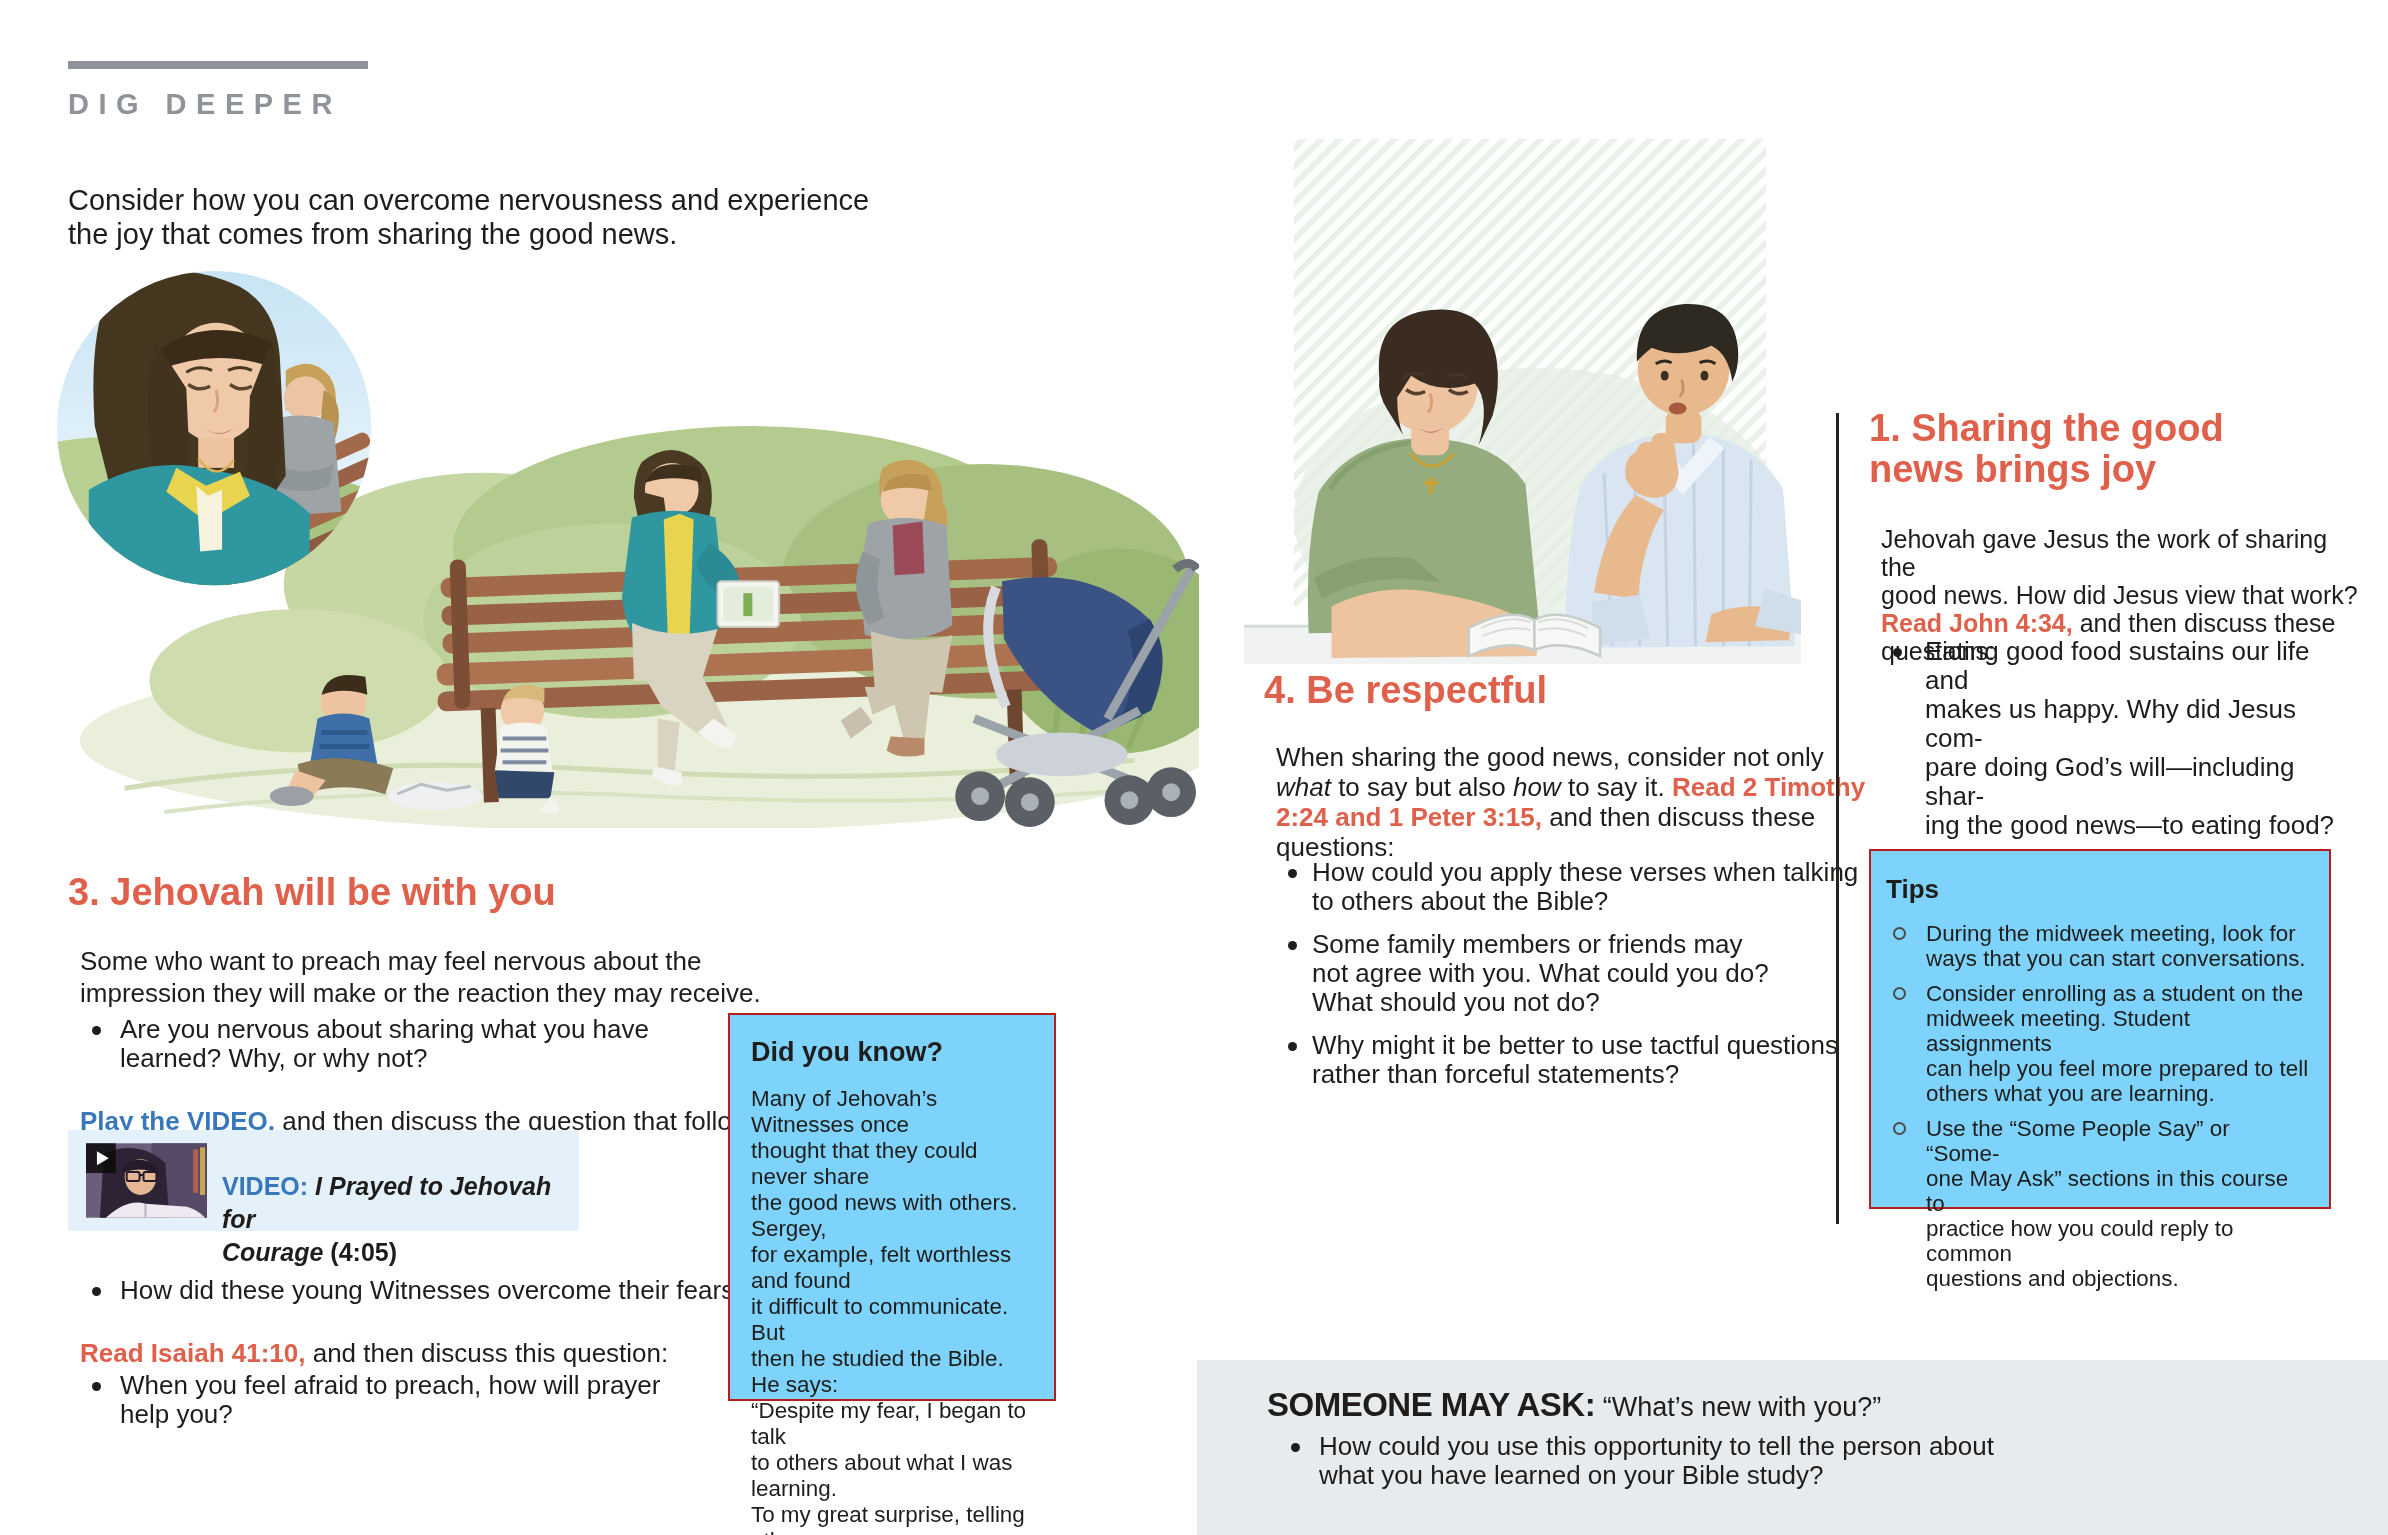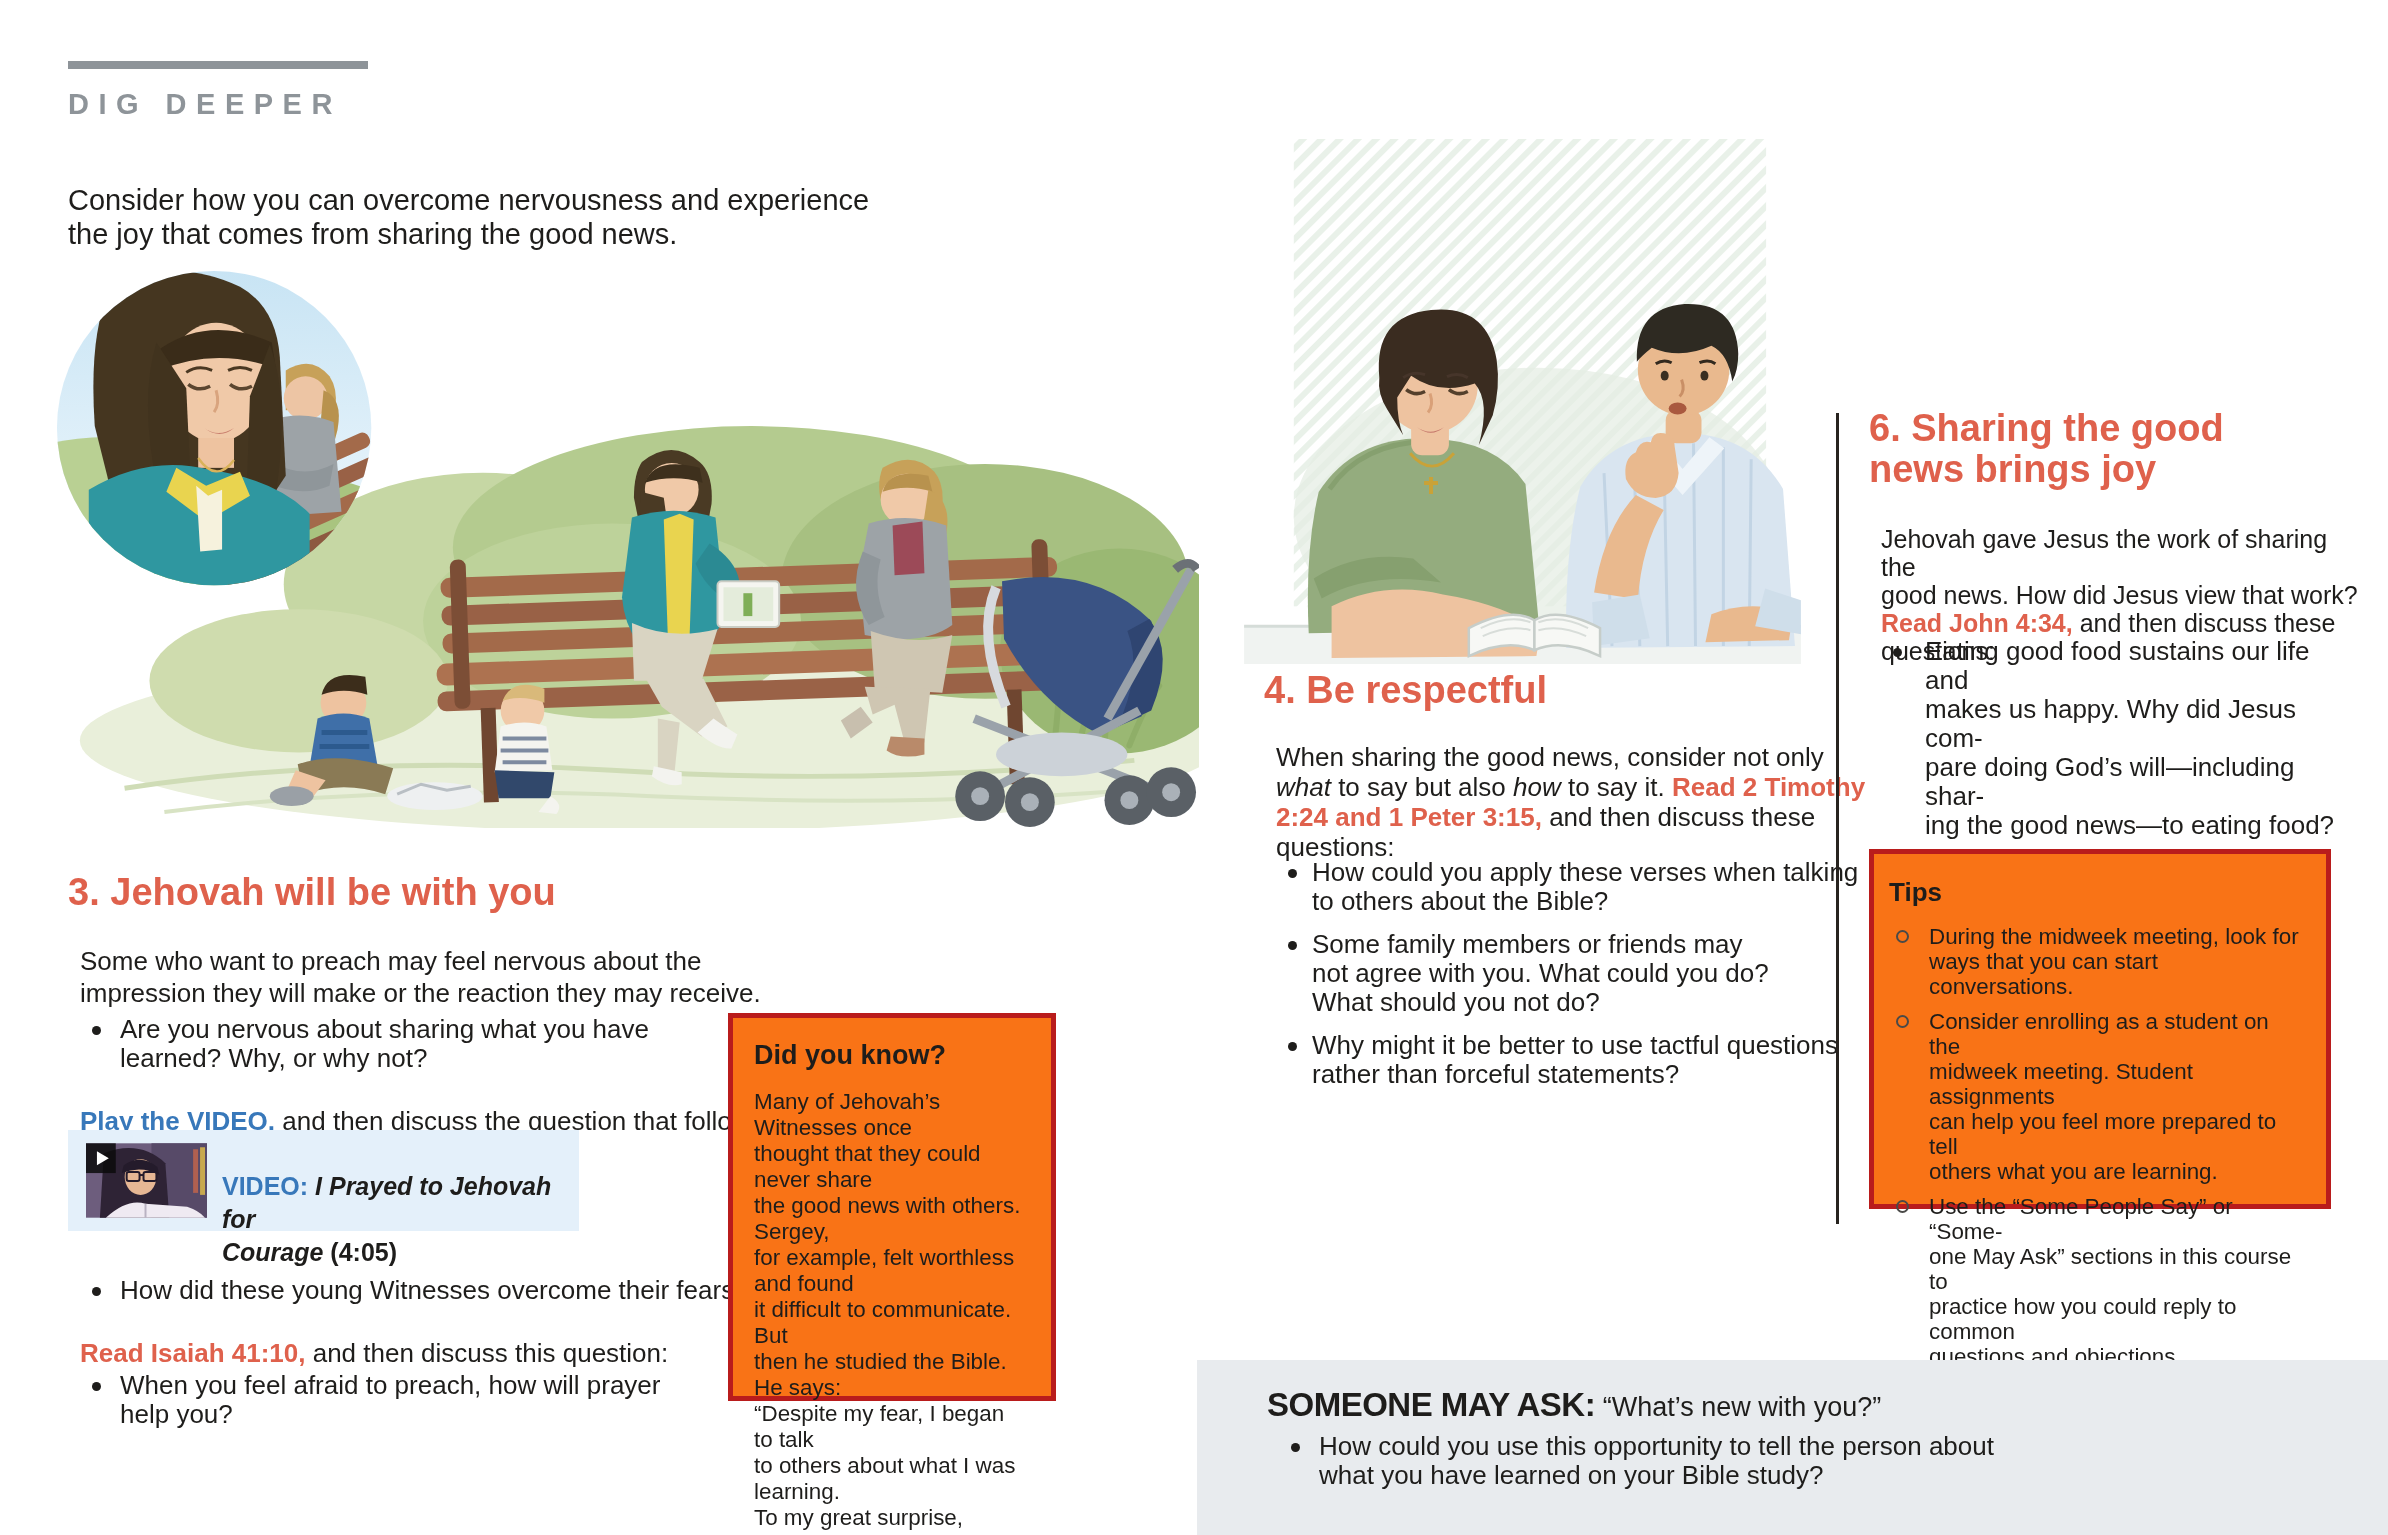--- a/index.html
+++ b/index.html
@@ -26,21 +26,21 @@
   ul.bullets li::before{content:"";position:absolute;top:11px;width:9px;height:9px;border-radius:50%;background:#1e1d1b;}
   ul.ind52 li{padding-left:52px;}  ul.ind52 li::before{left:24px;}
   ul.ind48 li{padding-left:48px;}  ul.ind48 li::before{left:24px;}
   ul.ind56 li{padding-left:56px;}  ul.ind56 li::before{left:24px;}
   
   .video-box{left:68px;top:1130px;width:511px;height:101px;background:#e4f0fa;cursor:pointer;}
   .thumb{position:absolute;left:18px;top:13px;width:121px;height:75px;overflow:hidden;}
   .vcap{position:absolute;left:154px;top:15px;width:348px;font-size:25px;line-height:33px;font-weight:bold;}
   .vcap .vtitle{font-style:italic;}
   
-  .frame-box{background:#f97316;border:5px solid #b91c1c;box-sizing:border-box;}
+  .frame-box{background:#7dd3fc;border:2px solid #b91c1c;box-sizing:border-box;}
   .dyk{left:728px;top:1013px;width:328px;height:388px;padding:22px 24px 0 21px;}
   .dyk h3{margin:0;font-size:27px;font-weight:bold;}
   .dyk .dyk-body{margin-top:18px;font-size:22.4px;line-height:26px;}
   .tips{left:1869px;top:849px;width:462px;height:360px;padding:23px 20px 0 15px;}
   .tips h3{margin:0;font-size:26px;font-weight:bold;}
   ul.circ{list-style:none;margin:16px 0 0 0;padding:0;}
   ul.circ li{position:relative;padding-left:40px;margin:0 0 10px 0;font-size:22.4px;line-height:25px;}
   ul.circ li::before{content:"";position:absolute;left:7px;top:6px;width:9px;height:9px;border-radius:50%;border:2px solid #4a4a48;background:transparent;}
   
   .col4-h{left:1264px;top:669px;}
@@ -346,21 +346,21 @@
 What should you not do?</span>
       </li>
     <li>
         <span class="bt pre">Why might it be better to use tactful questions
 rather than forceful statements?</span>
       </li>
   </ul>
 
   <div class="abs divider"></div>
 
-  <h2 class="abs h-orange pre col5-h">6. Sharing the good
+  <h2 class="abs h-orange pre col5-h">1. Sharing the good
 news brings joy</h2>
   <p class="abs body pre col5-p"><span>Jehovah gave Jesus the work of sharing the
 good news. How did Jesus view that work?
 </span><a class="link-orange">Read John 4:34,</a><span> and then discuss these
 questions:</span></p>
   <ul class="abs bullets ind56 col5-b">
     <li>
         <span class="bt pre">Eating good food sustains our life and
 makes us happy. Why did Jesus com-
 pare doing God’s will—including shar-

